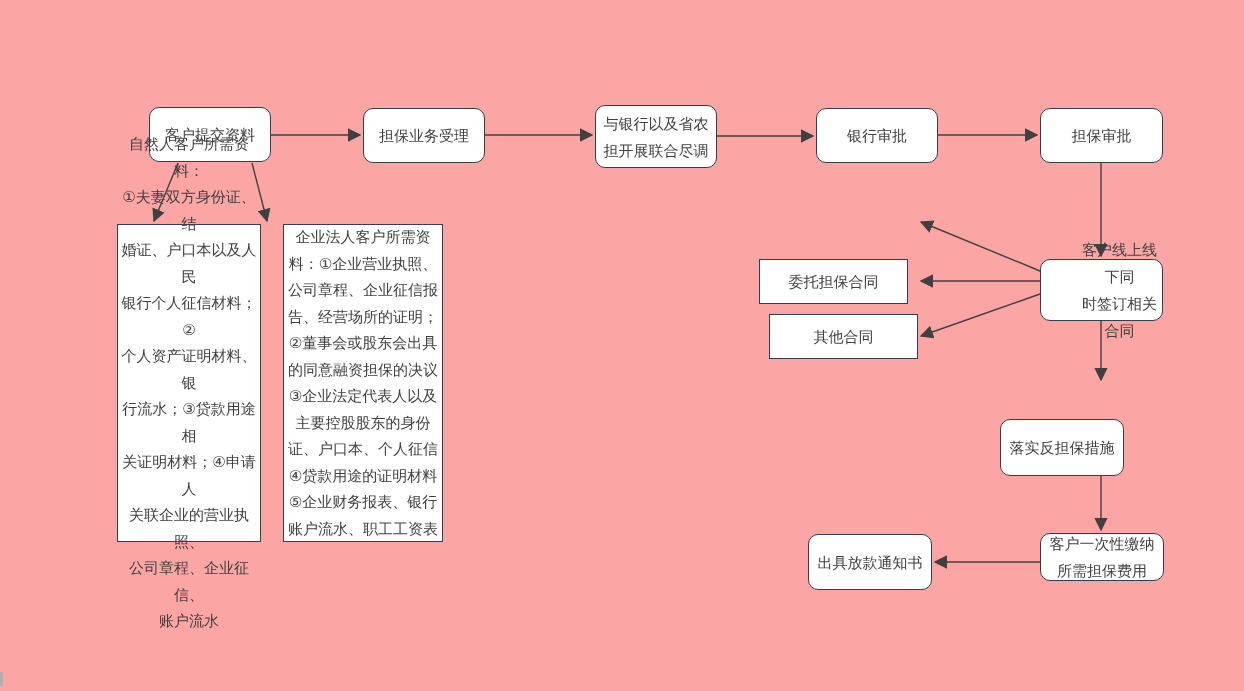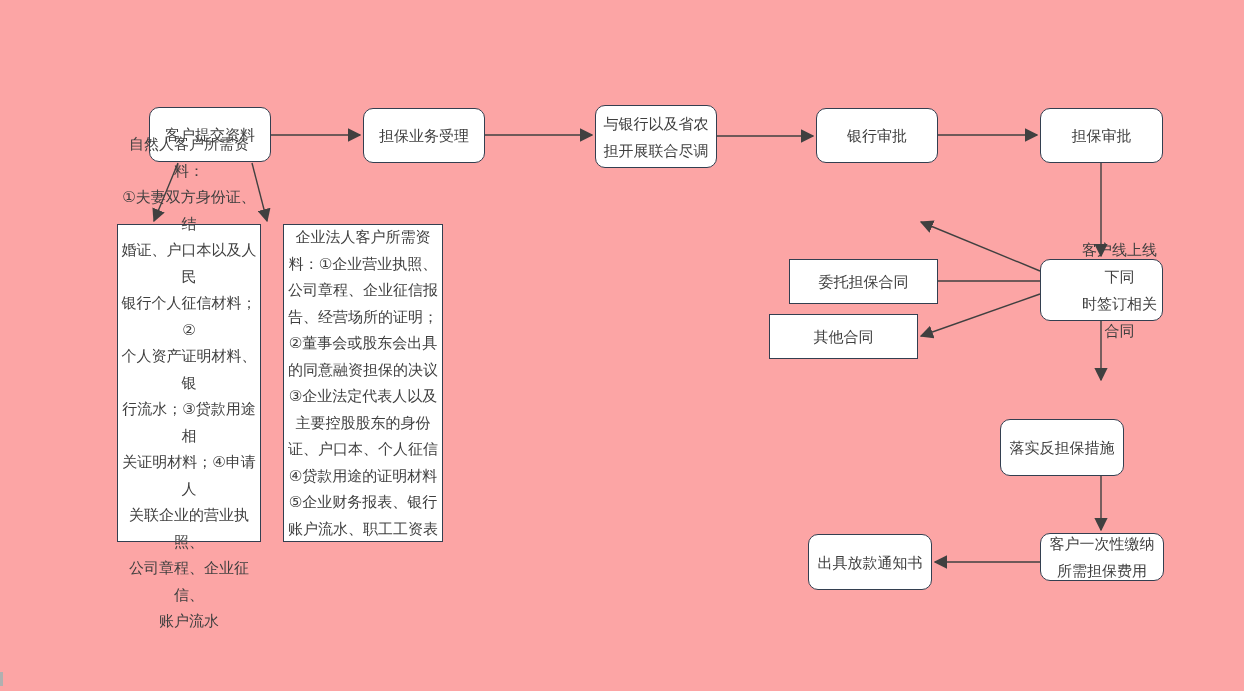--- a/index.html
+++ b/index.html
@@ -17,21 +17,21 @@
   .rounded{border-radius:10px;}
   .para{font-size:15px;line-height:26.5px;margin-left:46px;}
   #n-customer-submit{left:149px;top:107px;width:122px;height:55px;}
   #n-guarantee-acceptance{left:363px;top:108px;width:122px;height:55px;}
   #n-joint-dd{left:595px;top:105px;width:122px;height:63px;}
   #n-bank-approval{left:816px;top:108px;width:122px;height:55px;}
   #n-guarantee-approval{left:1040px;top:108px;width:123px;height:55px;}
   #n-natural{left:71px;top:224px;width:144px;height:318px;}
   #n-corporate{left:237px;top:224px;width:160px;height:318px;}
   #n-loan-contract{left:769px;top:197px;width:149px;height:46px;}
-  #n-entrust-contract{left:789px;top:259px;width:149px;height:45px;text-align:right;}
+  #n-entrust-contract{left:759px;top:259px;width:149px;height:45px;text-align:right;}
   #n-other-contract{left:769px;top:314px;width:149px;height:45px;}
   #n-sign-contracts{left:1040px;top:259px;width:123px;height:62px;padding-left:36px;}
   #n-counter-guarantee{left:1000px;top:383px;width:124px;height:57px;margin-top:36px;}
   #n-pay-fee{left:1040px;top:533px;width:124px;height:48px;}
   #n-loan-notice{left:808px;top:534px;width:124px;height:56px;}
   .edge-artifact{position:absolute;left:0;top:672px;width:3px;height:14px;background:#b0b0b0;}
 </style>
 </head>
 <body>
 

